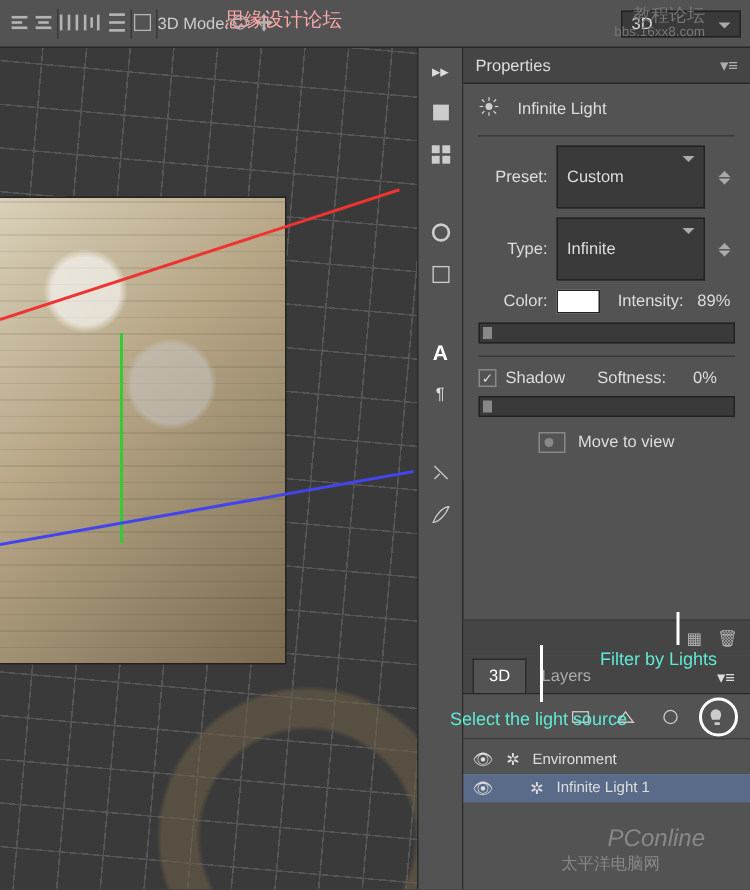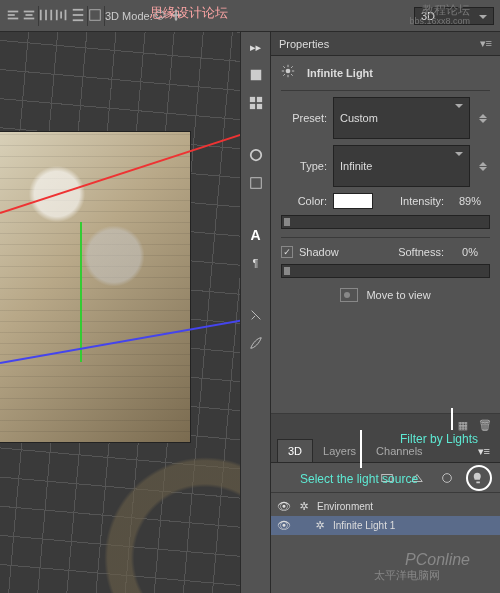--- a/index.html
+++ b/index.html
@@ -22,21 +22,21 @@
  radial-gradient(circle at 60% 40%,rgba(200,200,200,.5) 0 12%,transparent 14%),
  repeating-linear-gradient(0deg,transparent 0 10px,rgba(0,0,0,.08) 10px 11px)}
 .axis{position:absolute;height:2px;transform-origin:left center}
 .axis.r{background:#e33;width:280px;left:0;top:180px;transform:rotate(-18deg)}
 .axis.g{background:#3c3;width:2px;height:140px;left:80px;top:190px}
 .axis.b{background:#44e;width:280px;left:0;top:330px;transform:rotate(-10deg)}
 .sv{position:absolute;left:80px;bottom:-90px;width:250px;height:250px;border-radius:50%;background:radial-gradient(circle,transparent 0 40%,#6a5f48 42% 55%,transparent 57%);opacity:.6}
 .rail{width:30px;background:#535353;border-left:1px solid #2a2a2a;display:flex;flex-direction:column;align-items:center;padding-top:6px;gap:10px}
 .rail-i{width:18px;height:18px;border:1px solid transparent;display:flex;align-items:center;justify-content:center}
 .rail-i.a{color:#fff}
-.side{width:230px;background:#535353;border-left:1px solid #2a2a2a;display:flex;flex-direction:column}
+.side{width:192px;background:#535353;border-left:1px solid #2a2a2a;display:flex;flex-direction:column}
 .pnl-hdr{height:24px;background:#454545;border-bottom:1px solid #2a2a2a;display:flex;align-items:center;padding:0 8px;font-size:11px;color:#ddd}
 .pnl-hdr .menu-ico{margin-left:auto;opacity:.7}
 .props{padding:8px 10px;background:#535353}
 .row{display:flex;align-items:center;margin:6px 0;gap:6px}
 .row label{min-width:46px;color:#ddd;text-align:right}
 .inp-sel{flex:1;background:#3a3a3a;border:1px solid #222;padding:14px 6px;color:#ddd;position:relative}
 .inp-sel::after{content:"";position:absolute;right:6px;top:6px;border:4px solid transparent;border-top-color:#aaa}
 .dbl-arrow{width:14px;display:flex;flex-direction:column;align-items:center;gap:1px}
 .dbl-arrow::before,.dbl-arrow::after{content:"";border:4px solid transparent}
 .dbl-arrow::before{border-bottom-color:#aaa}
@@ -185,21 +185,21 @@
                 <line x1="9" y1="1" x2="9" y2="4"></line>
                 <line x1="9" y1="14" x2="9" y2="17"></line>
                 <line x1="1" y1="9" x2="4" y2="9"></line>
                 <line x1="14" y1="9" x2="17" y2="9"></line>
                 <line x1="3" y1="3" x2="5" y2="5"></line>
                 <line x1="13" y1="13" x2="15" y2="15"></line>
                 <line x1="13" y1="5" x2="15" y2="3"></line>
                 <line x1="3" y1="15" x2="5" y2="13"></line>
               </g>
             </svg></span>
-        <span style="font-weight:bold">Infinite Light</span>
+        <span style="font-weight:normal">Infinite Light</span>
       </div>
       <div style="height:1px;background:#3a3a3a;margin:6px 0"></div>
 
       <div class="row">
         <label>Preset:</label>
         <div class="inp-sel"><span>Custom</span></div>
         <span class="dbl-arrow"></span>
       </div>
       <div class="row">
         <label>Type:</label>
@@ -234,21 +234,20 @@
 
     <div class="spacer"></div>
     <div class="pnl-foot">
       <span>▦</span>
       <span>🗑</span>
     </div>
 
     <div class="tab-bar">
       <div class="tab act">3D</div>
       <div class="tab">Layers</div>
-      <div class="tab">Channels</div>
       <span class="menu-ico" style="margin-left:auto;padding:4px">▾≡</span>
     </div>
     <div class="filter-row">
       <span class="f-btn">
           <svg viewBox="0 0 16 16">
             <rect x="2" y="4" width="12" height="8" fill="none" stroke="#ccc"></rect>
           </svg>
         </span>
       <span class="f-btn">
           <svg viewBox="0 0 16 16">

